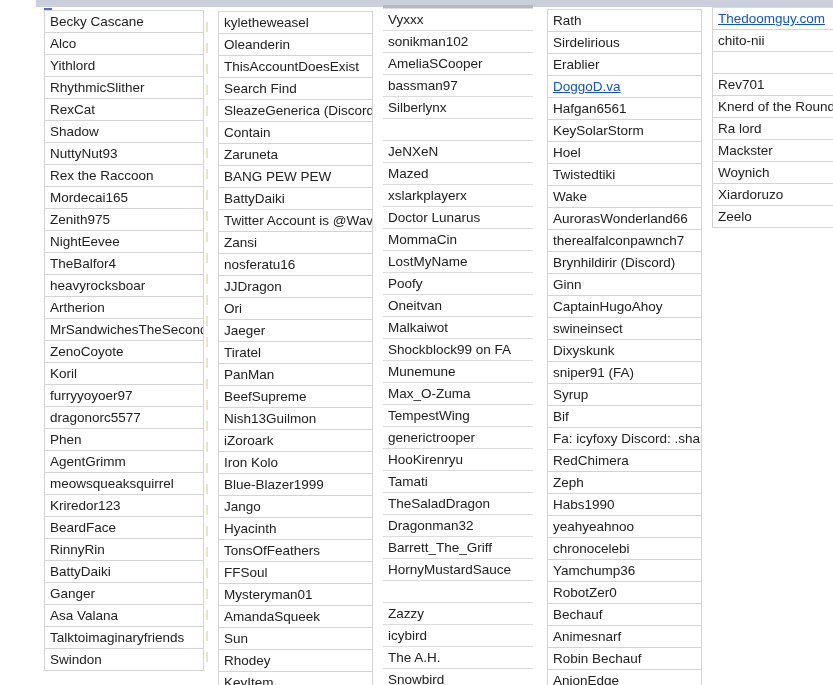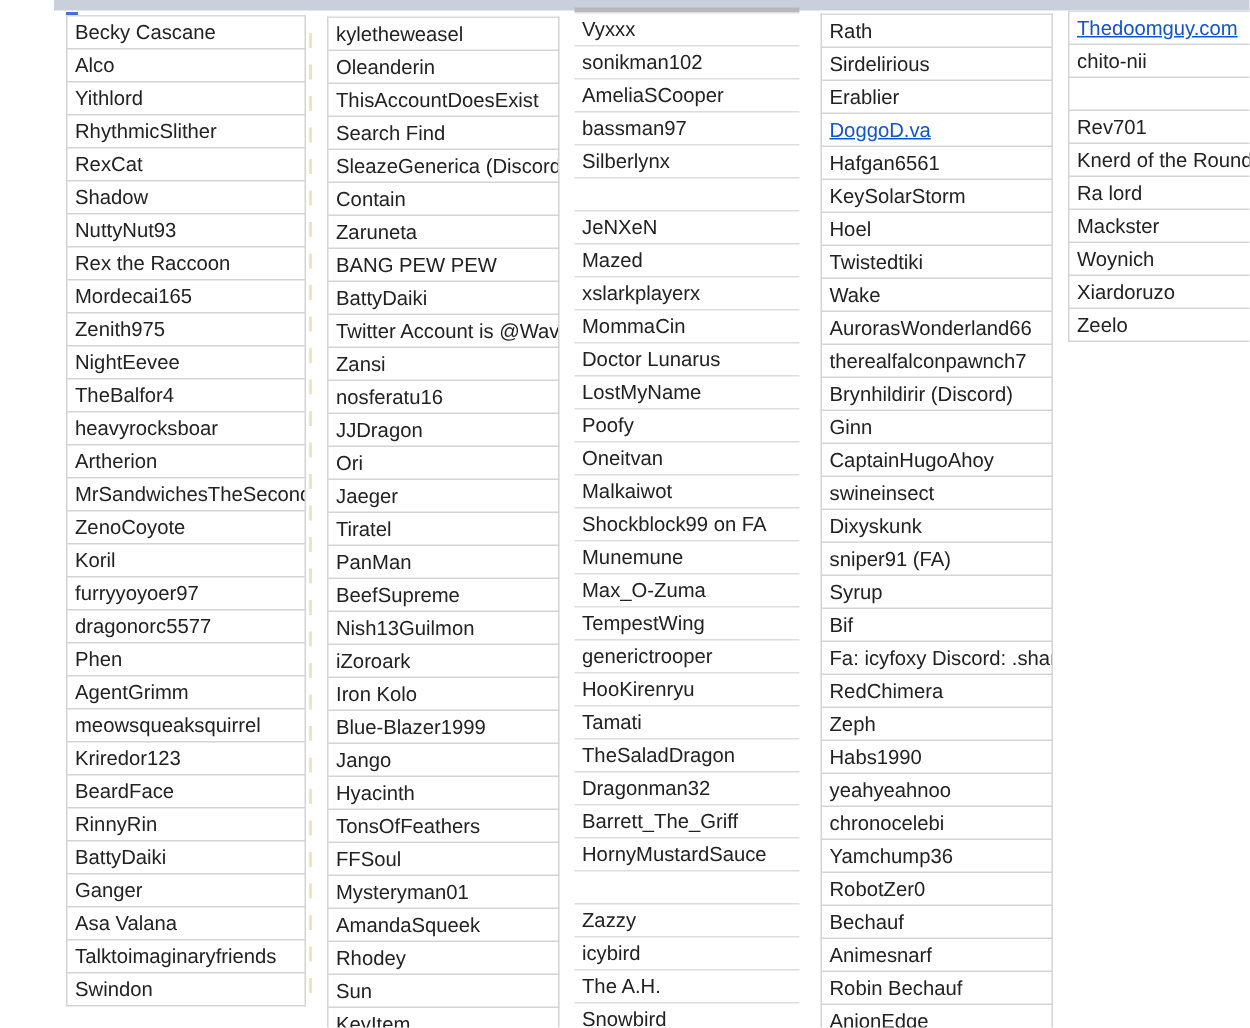--- a/index.html
+++ b/index.html
@@ -299,24 +299,24 @@
             <tr>
               <td>FFSoul</td>
             </tr>
             <tr>
               <td>Mysteryman01</td>
             </tr>
             <tr>
               <td>AmandaSqueek</td>
             </tr>
             <tr>
+              <td>Sun</td>
+            </tr>
+            <tr>
               <td>Rhodey</td>
-            </tr>
-            <tr>
-              <td>Sun</td>
             </tr>
             <tr>
               <td>KeyItem</td>
             </tr>
           </tbody>
         </table>
       </div>
       <div class="col-block" style="left: 347px; top: 8px; width: 150px;">
         <table class="grid noverticals">
           <tbody>
@@ -341,24 +341,24 @@
             <tr>
               <td>JeNXeN</td>
             </tr>
             <tr>
               <td>Mazed</td>
             </tr>
             <tr>
               <td>xslarkplayerx</td>
             </tr>
             <tr>
+              <td>Doctor Lunarus</td>
+            </tr>
+            <tr>
               <td>MommaCin</td>
-            </tr>
-            <tr>
-              <td>Doctor Lunarus</td>
             </tr>
             <tr>
               <td>LostMyName</td>
             </tr>
             <tr>
               <td>Poofy</td>
             </tr>
             <tr>
               <td>Oneitvan</td>
             </tr>

